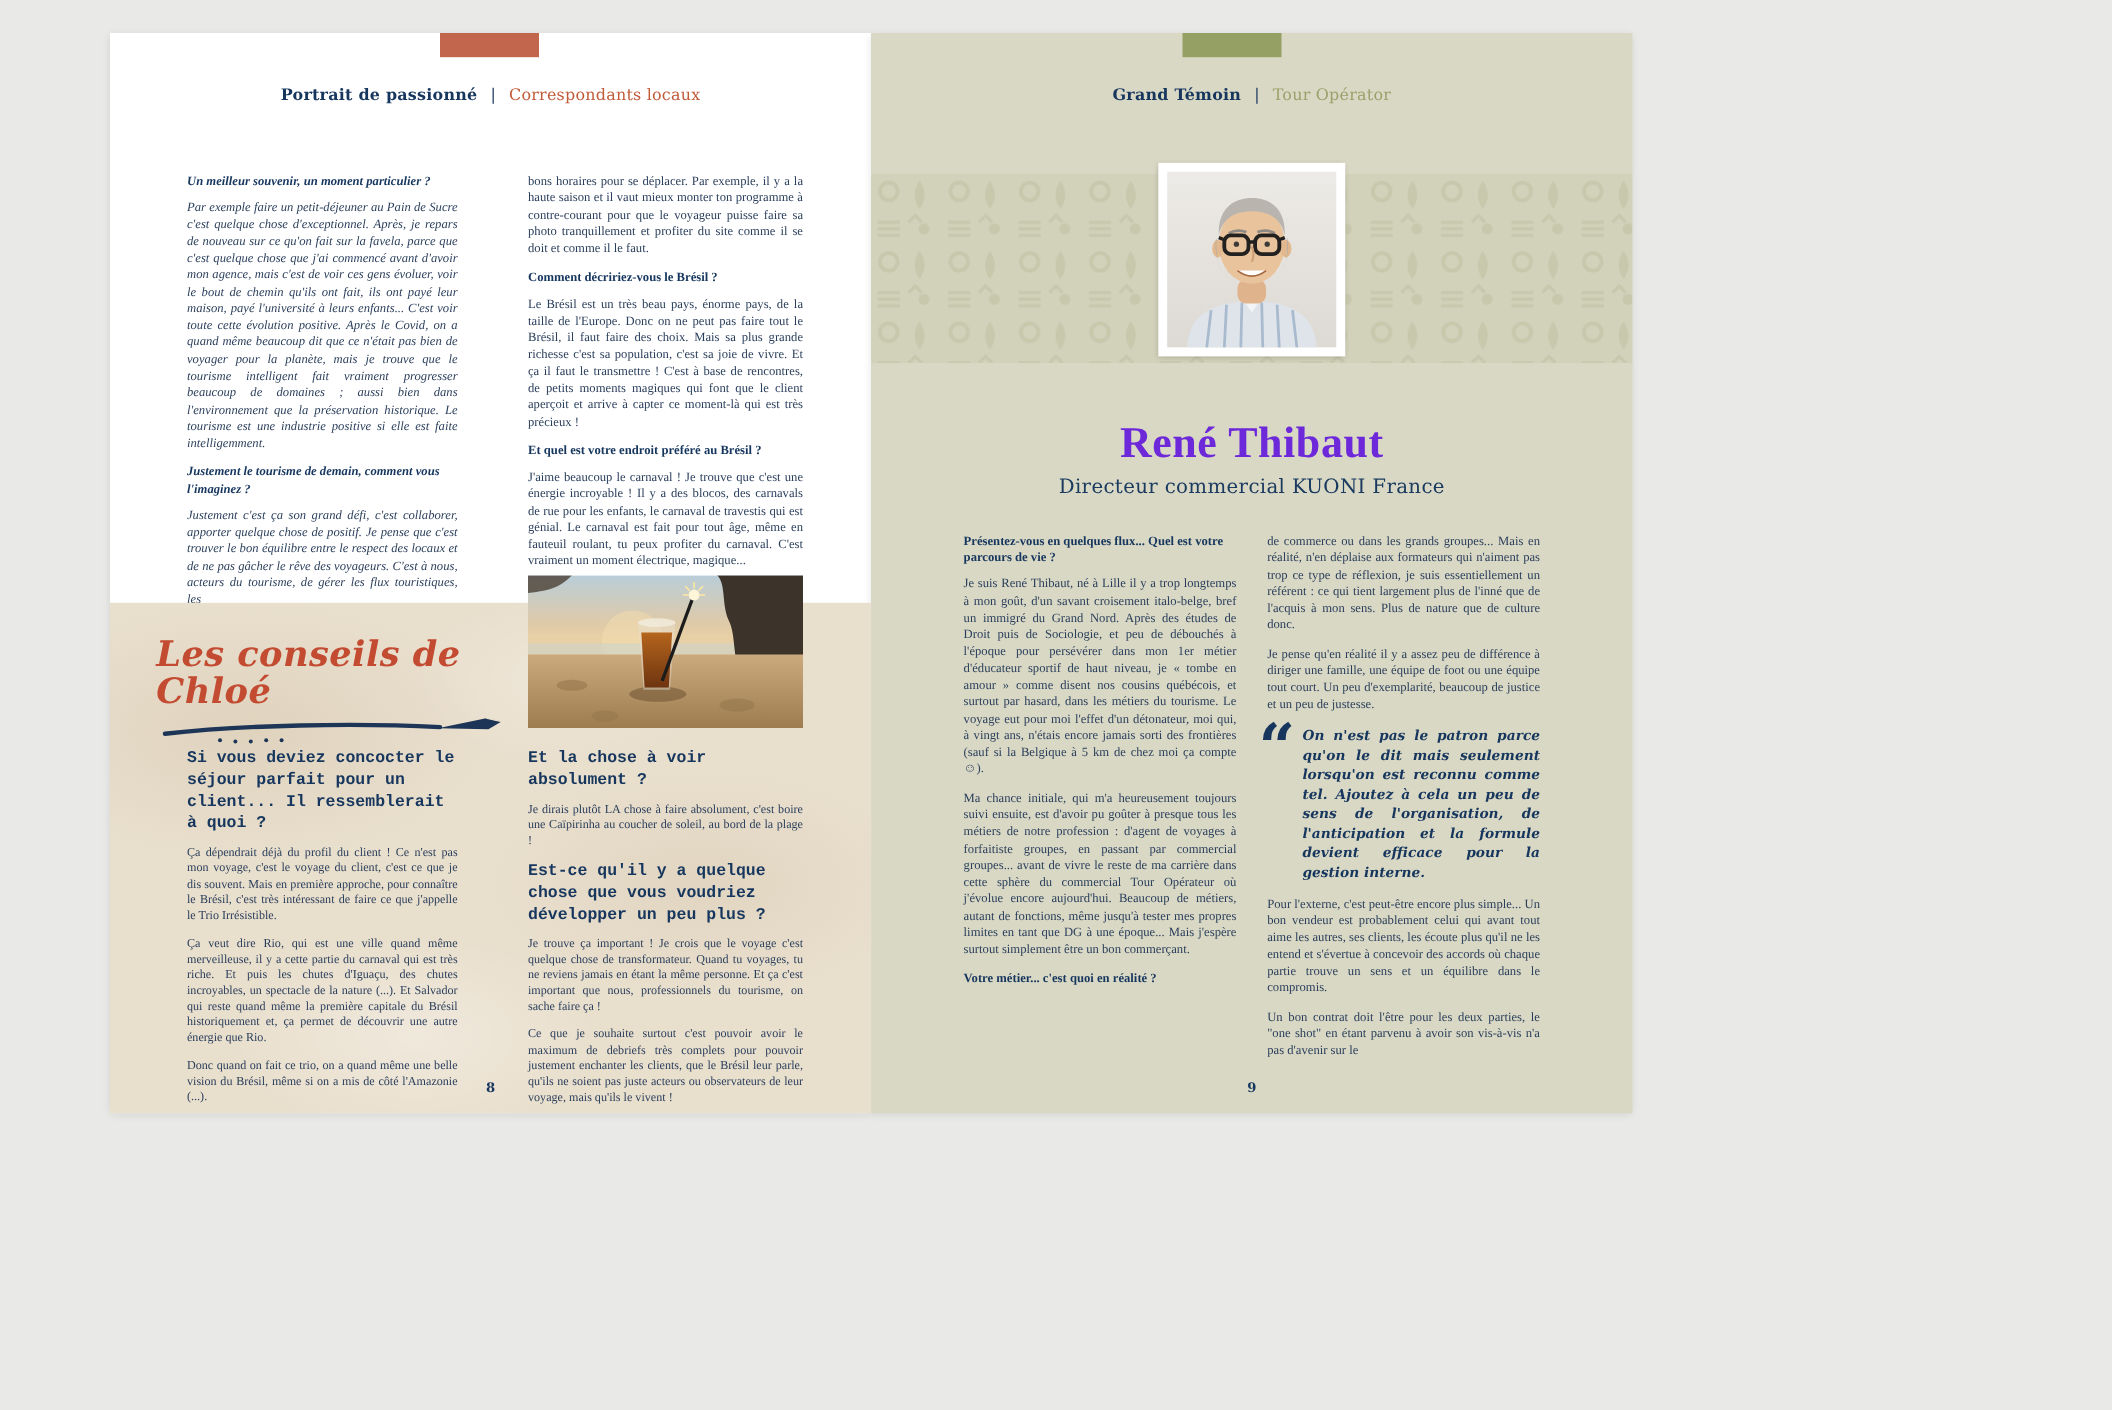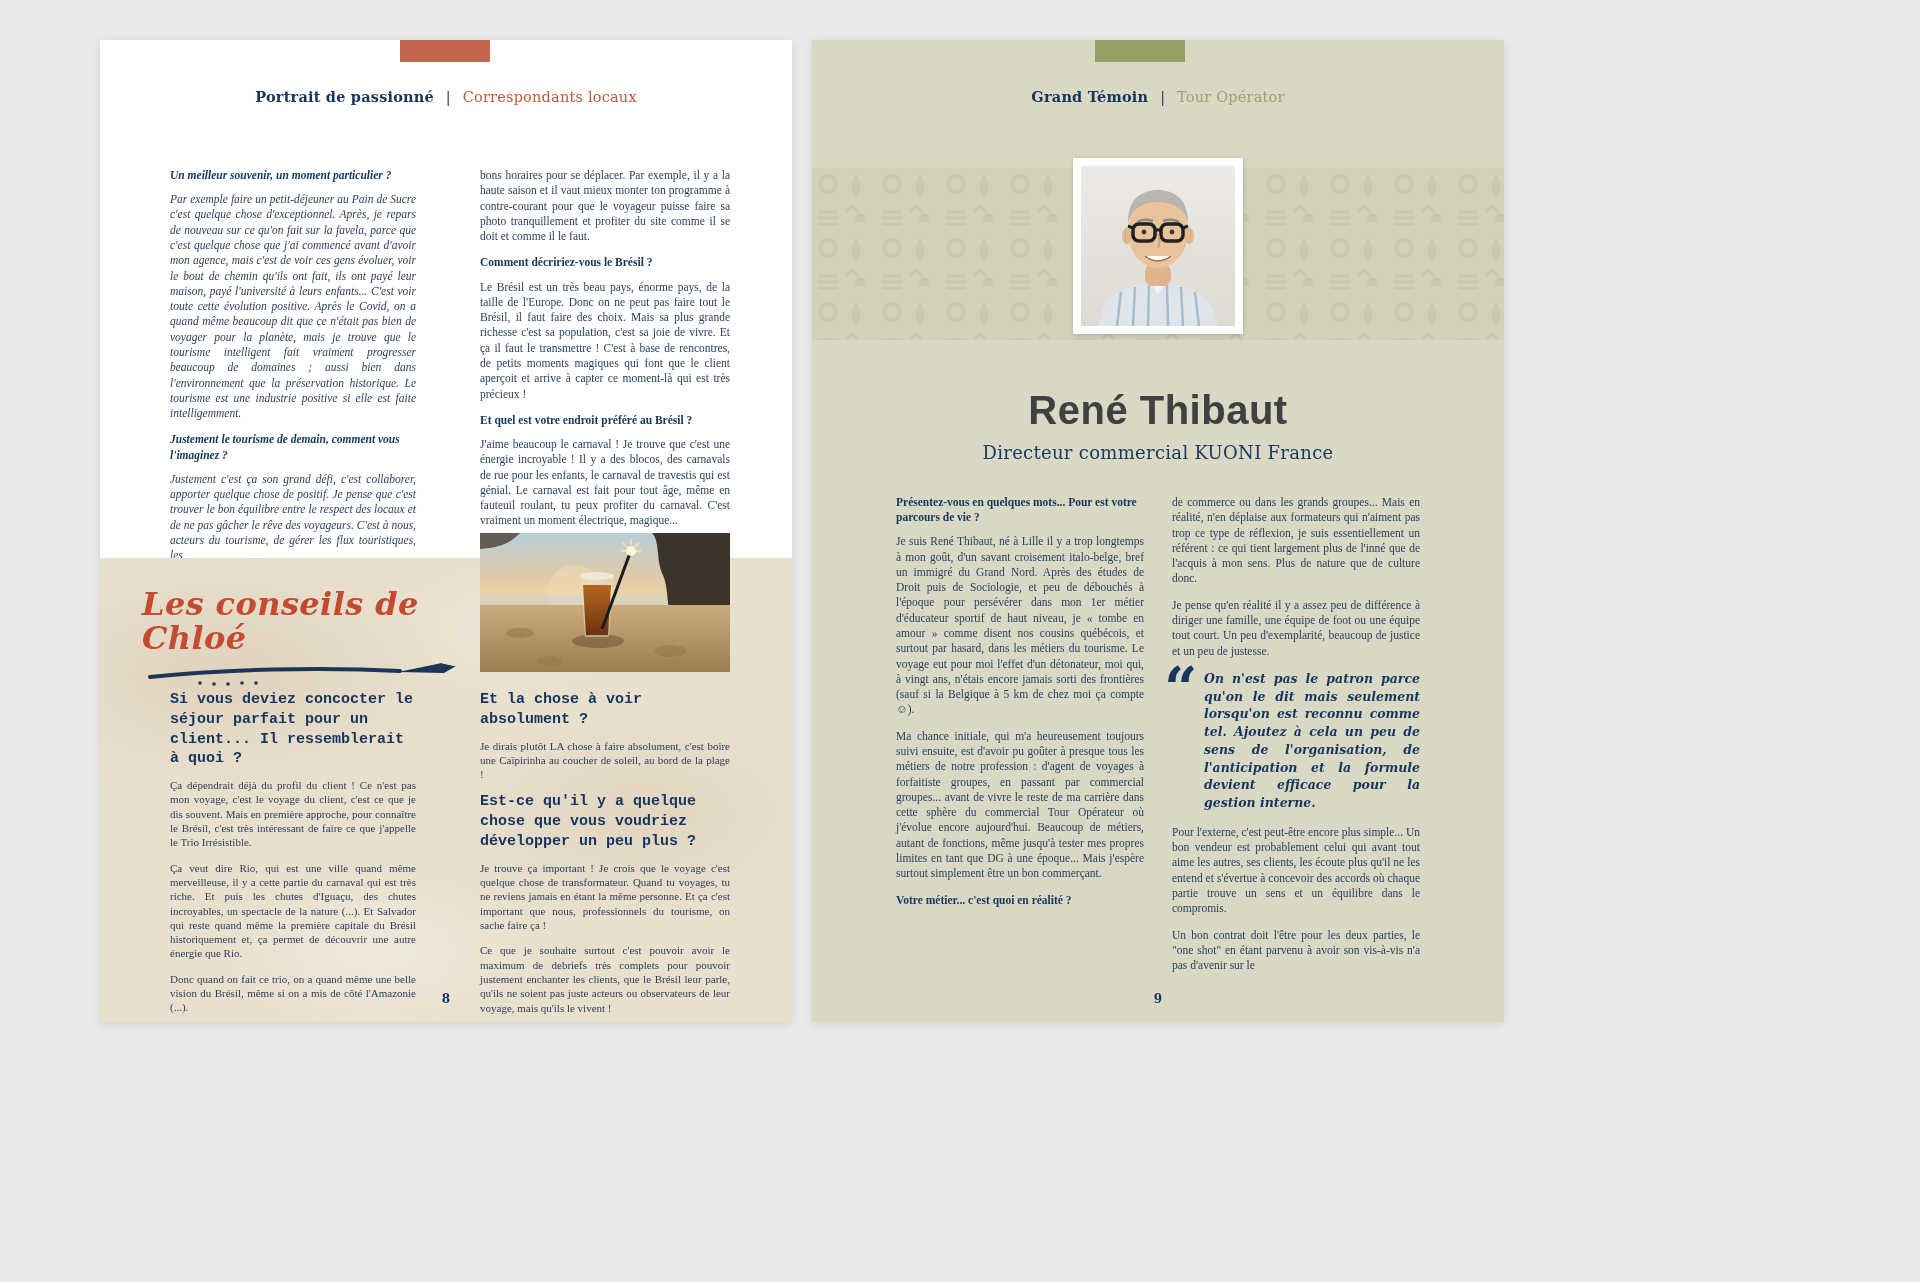--- a/index.html
+++ b/index.html
@@ -4,21 +4,21 @@
 <style>
   * { box-sizing: border-box; }
   html, body { margin: 0; padding: 0; }
   body {
     width: 1920px; height: 1282px;
     background: #e9e9e7;
     position: relative;
     overflow: hidden;
     font-family: "Liberation Serif", serif;
   }
-  .spread { position: absolute; left: 100px; top: 40px; display: flex; gap: 20px; }
+  .spread { position: absolute; left: 100px; top: 30px; display: flex; }
   .page {
     width: 692px; height: 982px;
     position: relative;
     box-shadow: 0 2px 8px rgba(0,0,0,.10);
   }
   .page-left  { background: #ffffff; }
   .page-right { background: #d9d8c4; }
 
   .tab { position: absolute; top: 0; width: 90px; height: 22px; }
   .tab-orange { left: 300px; background: #c2674e; }
@@ -91,23 +91,23 @@
     width: 170px; padding: 8px;
     background: #ffffff;
     box-shadow: 0 1px 5px rgba(0,0,0,.18);
     z-index: 2;
   }
   .portrait-frame svg { display: block; }
 
   .interviewee-name {
     position: absolute; top: 348px; left: 0; right: 0;
     text-align: center;
-    font-family: Liberation Sans, sans-serif;
+    font-family: Liberation Serif, serif;
     font-weight: bold; font-size: 40px;
-    color: #404040; letter-spacing: .5px;
+    color: #6d28d9; letter-spacing: .5px;
     z-index: 2;
   }
   .interviewee-role {
     position: absolute; top: 402px; left: 0; right: 0;
     text-align: center;
     font-family: "DejaVu Serif", serif;
     font-size: 18px; color: #1b3a60; letter-spacing: .3px;
     z-index: 2;
   }
   .rp-col1 { left: 84px;  top: 455px; width: 248px; z-index: 2; }
@@ -311,21 +311,21 @@
 
         <path d="M77 68 q3 8 0 14" stroke="#cfa075" stroke-width="2" fill="none"></path>
         <path d="M64 90 q13 10 26 0" fill="#fdfdfb" stroke="#a5673f" stroke-width="1.5"></path>
       </svg>
     </div>
 
     <div class="interviewee-name">René Thibaut</div>
     <div class="interviewee-role">Directeur commercial KUONI France</div>
 
     <div class="col rp-col1">
-      <h4>Présentez-vous en quelques mots... Pour est votre parcours de vie ?</h4>
+      <h4>Présentez-vous en quelques flux... Quel est votre parcours de vie ?</h4>
       <p>Je suis René Thibaut, né à Lille il y a trop longtemps à mon goût, d'un savant croisement italo-belge, bref un immigré du Grand Nord. Après des études de Droit puis de Sociologie, et peu de débouchés à l'époque pour persévérer dans mon 1er métier d'éducateur sportif de haut niveau, je « tombe en amour » comme disent nos cousins québécois, et surtout par hasard, dans les métiers du tourisme. Le voyage eut pour moi l'effet d'un détonateur, moi qui, à vingt ans, n'étais encore jamais sorti des frontières (sauf si la Belgique à 5 km de chez moi ça compte ☺).</p>
       <p>Ma chance initiale, qui m'a heureusement toujours suivi ensuite, est d'avoir pu goûter à presque tous les métiers de notre profession : d'agent de voyages à forfaitiste groupes, en passant par commercial groupes... avant de vivre le reste de ma carrière dans cette sphère du commercial Tour Opérateur où j'évolue encore aujourd'hui. Beaucoup de métiers, autant de fonctions, même jusqu'à tester mes propres limites en tant que DG à une époque... Mais j'espère surtout simplement être un bon commerçant.</p>
       <h4>Votre métier... c'est quoi en réalité ?</h4>
     </div>
 
     <div class="col rp-col2">
       <p>de commerce ou dans les grands groupes... Mais en réalité, n'en déplaise aux formateurs qui n'aiment pas trop ce type de réflexion, je suis essentiellement un référent : ce qui tient largement plus de l'inné que de l'acquis à mon sens. Plus de nature que de culture donc.</p>
       <p>Je pense qu'en réalité il y a assez peu de différence à diriger une famille, une équipe de foot ou une équipe tout court. Un peu d'exemplarité, beaucoup de justice et un peu de justesse.</p>
       <div class="pullquote">
         <span class="qmark">“</span>

